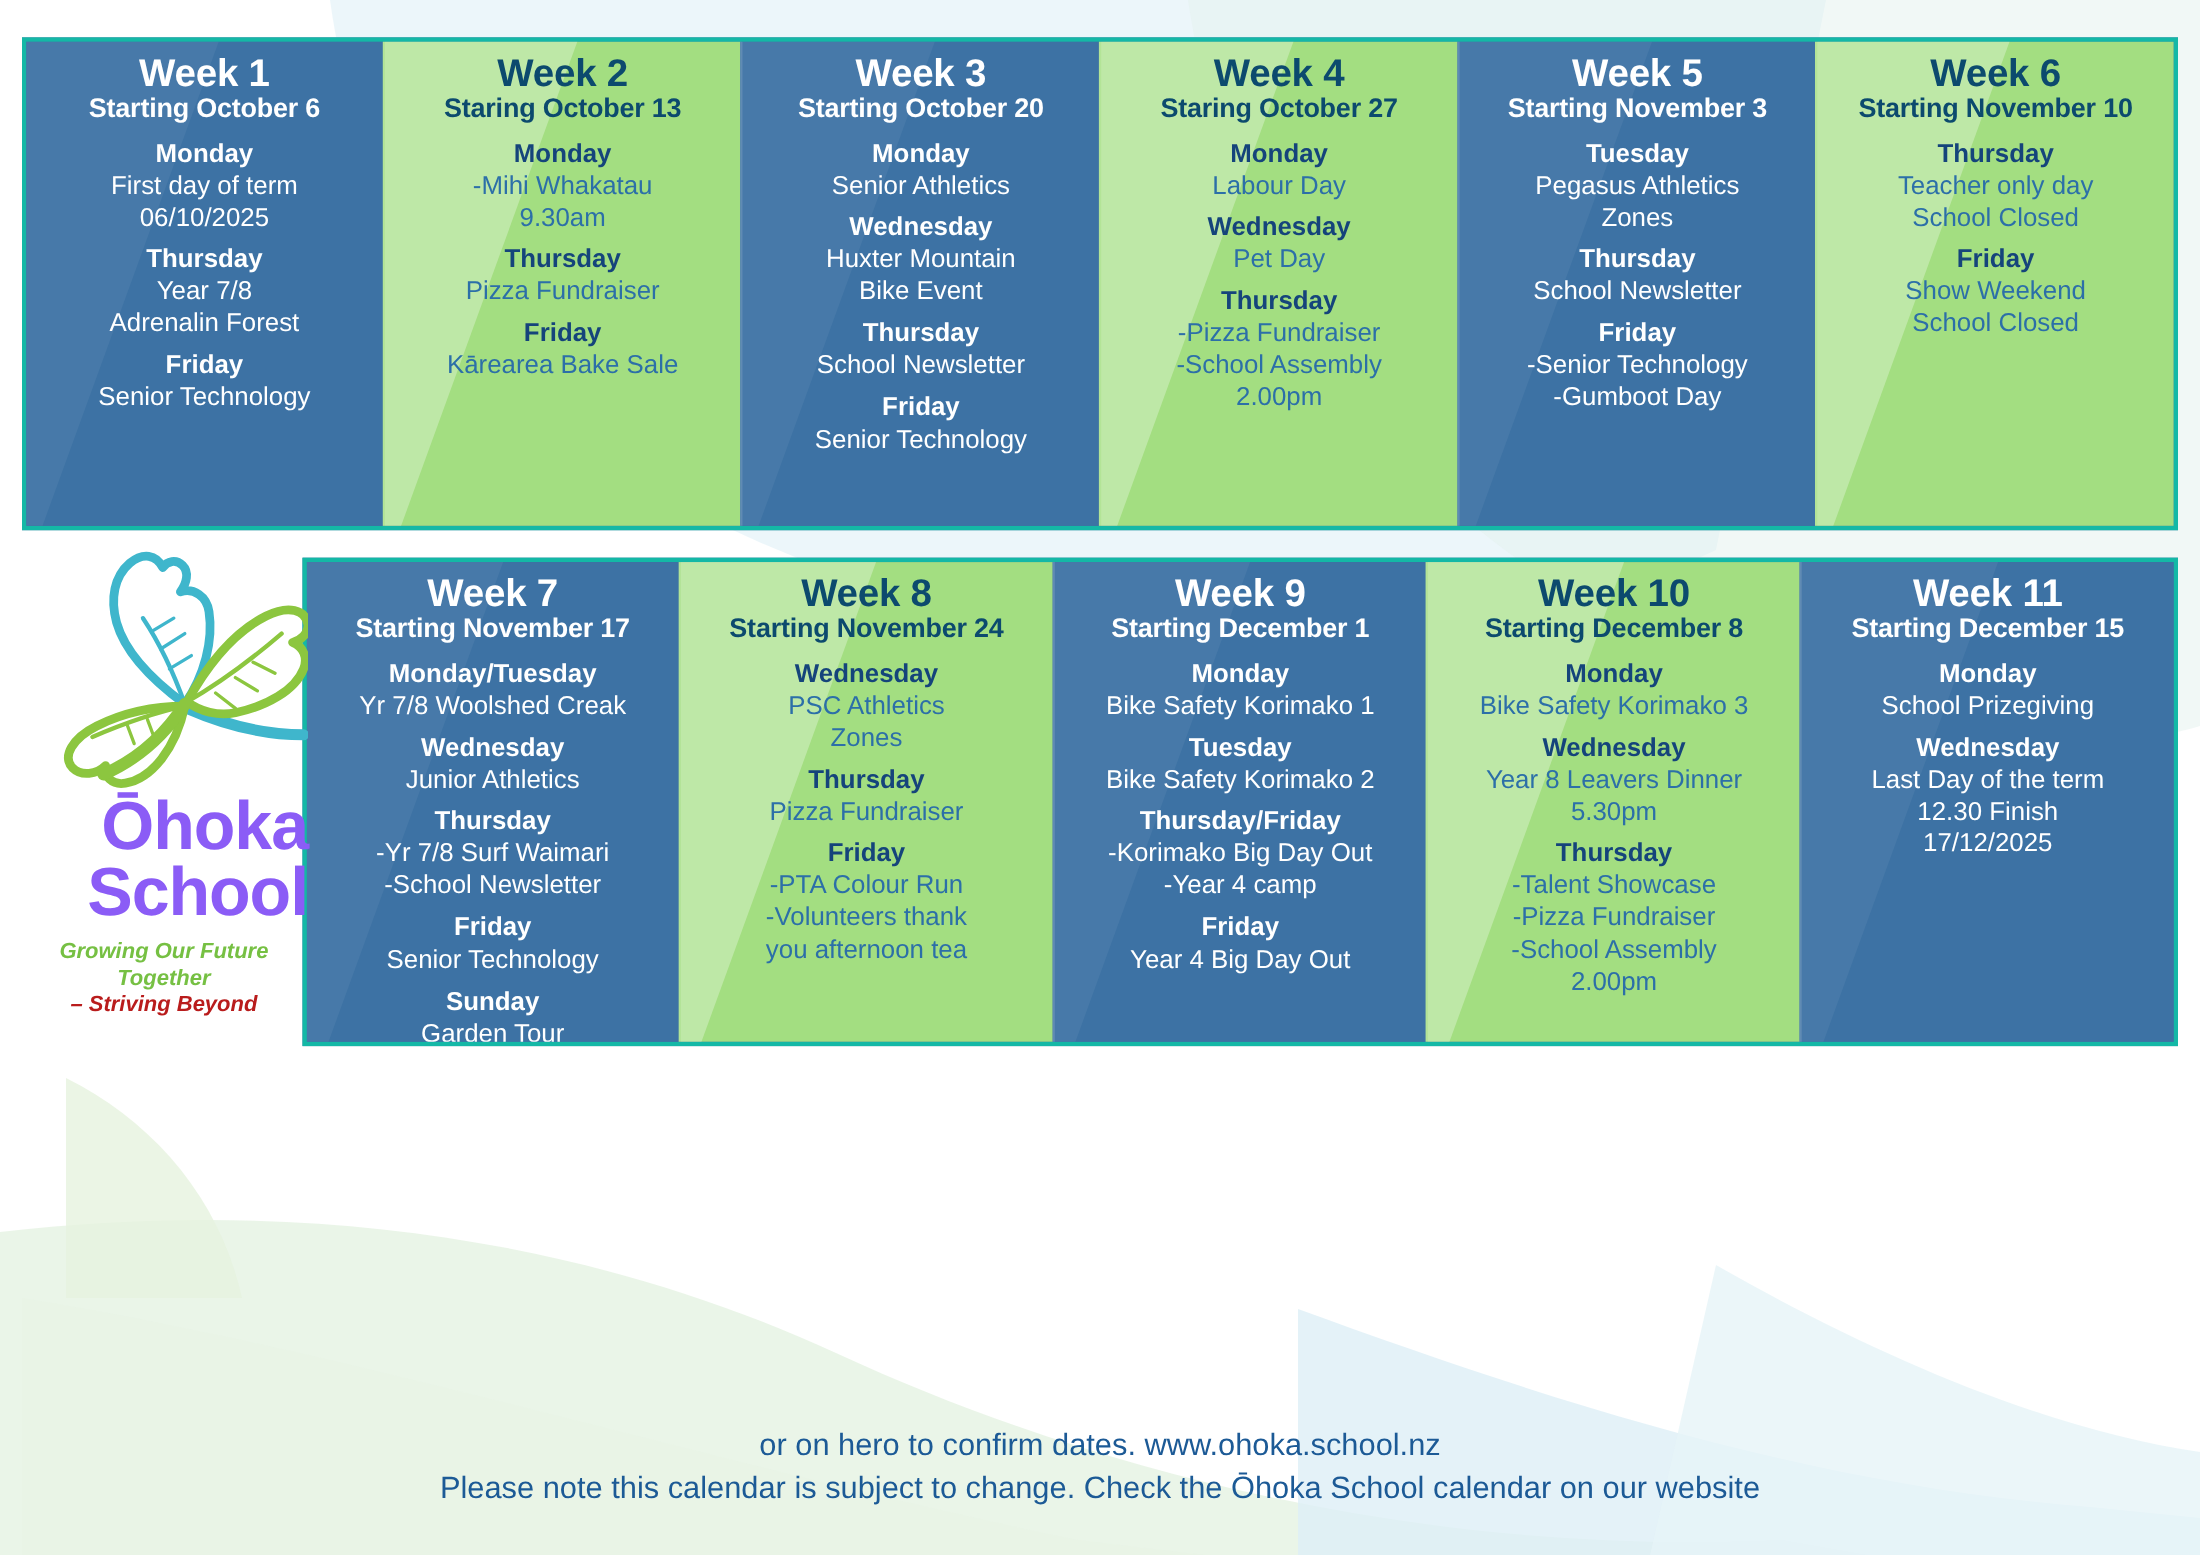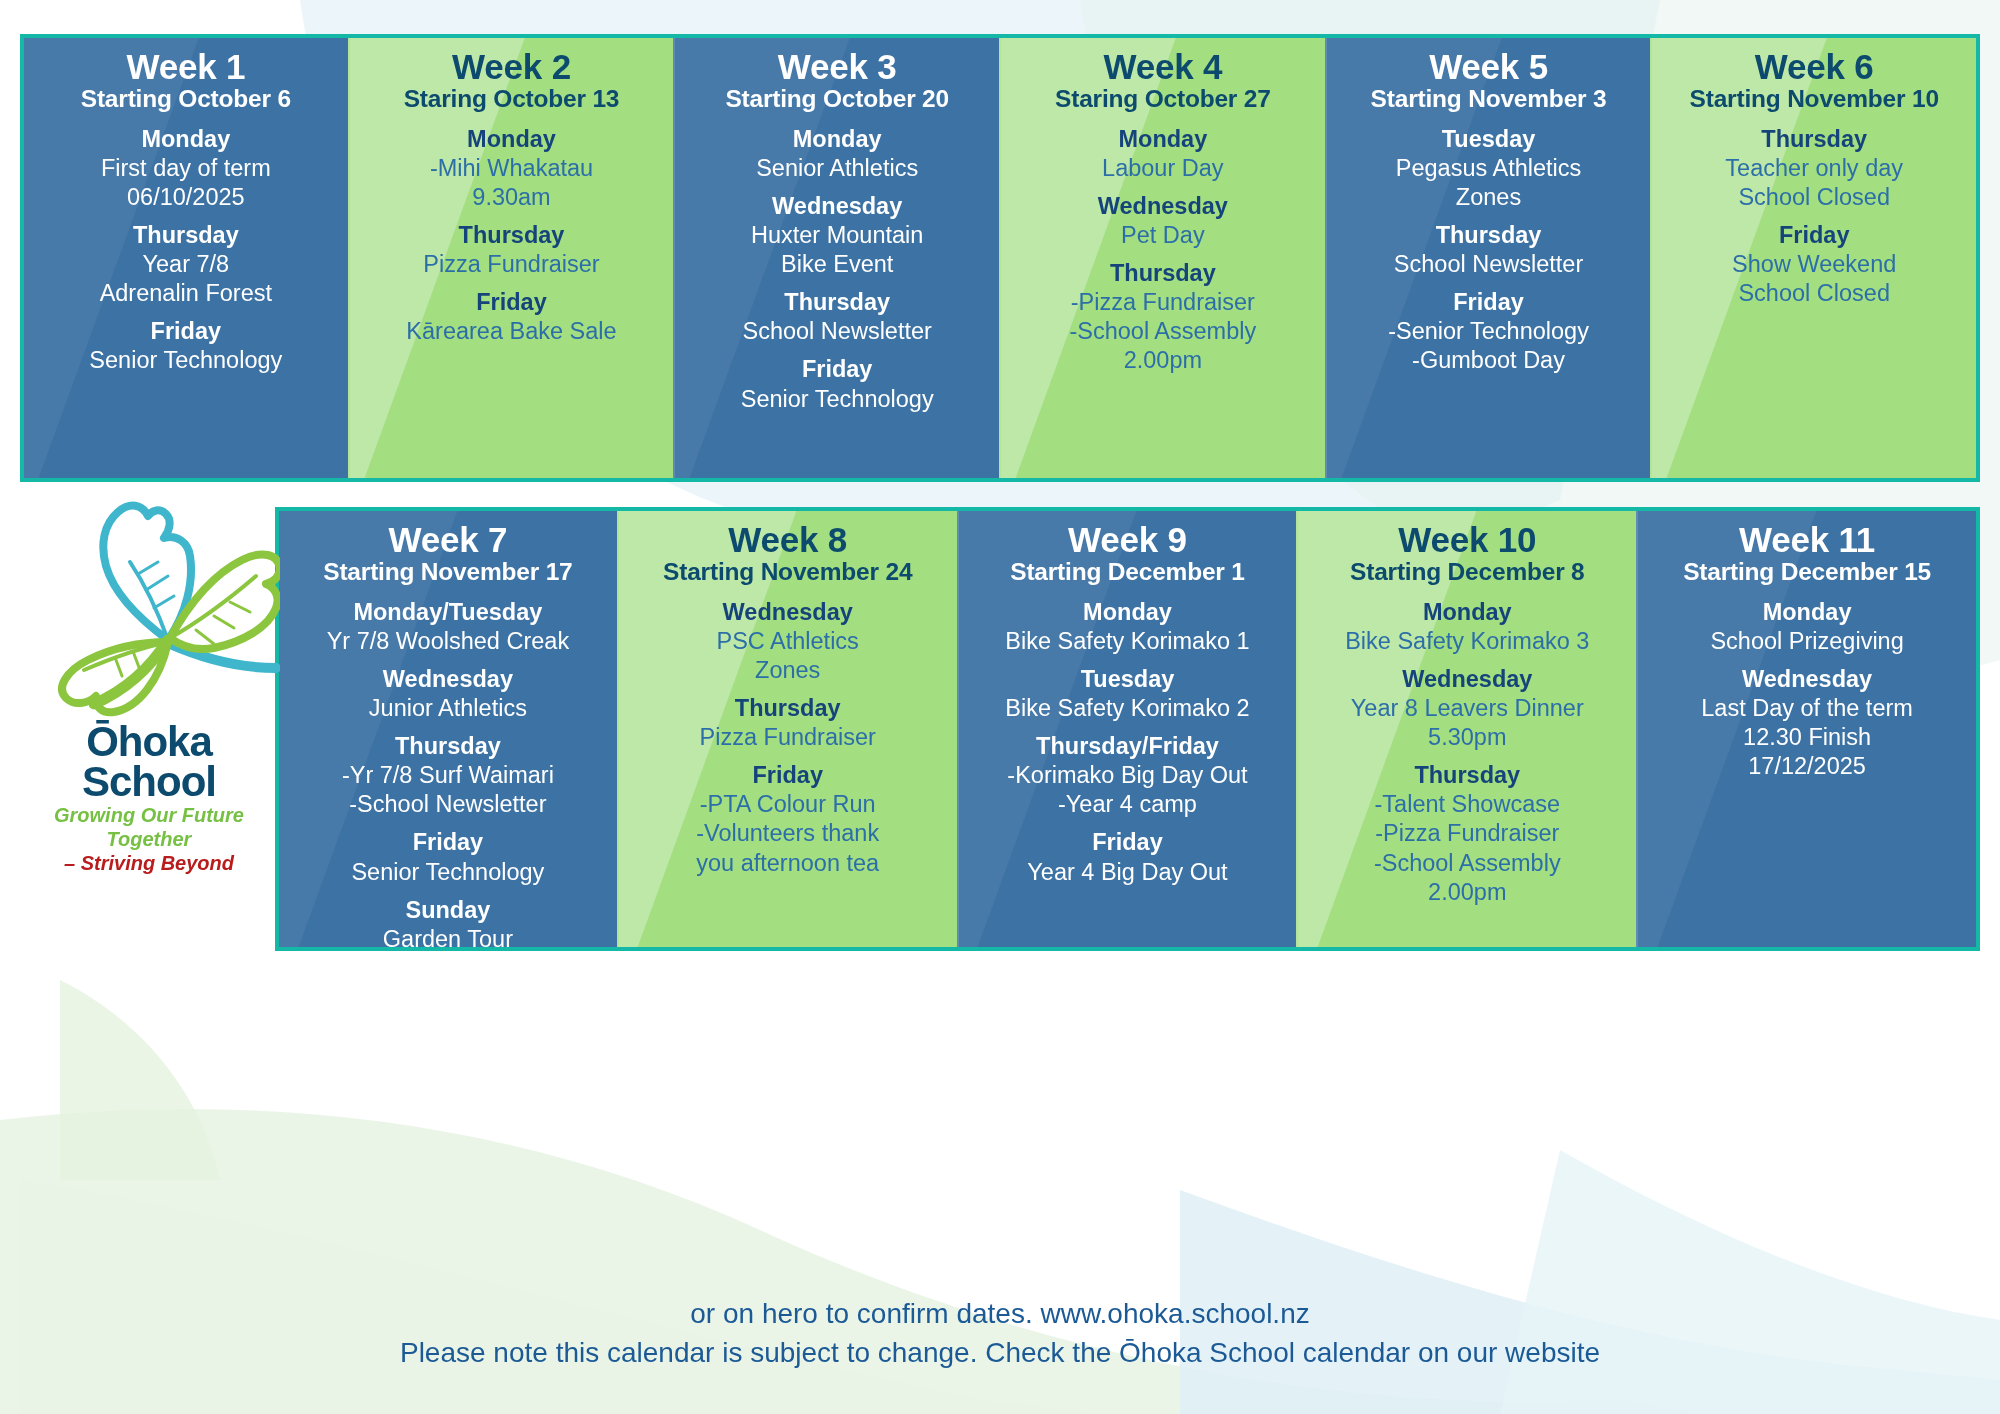--- a/index.html
+++ b/index.html
@@ -90,28 +90,29 @@
   #brand {
     position: absolute;
     left: 18px; top: 490px;
     width: 262px; height: 600px;
     z-index: 3;
     text-align: center;
   }
   #logo-mark { width: 262px; height: 230px; display: block; }
   #school-name {
     margin-top: 2px;
-    font-size: 42px;
+    font-size: 62px;
     font-weight: bold;
     line-height: 0.96;
-    color: #0c4a6e;
+    color: #8b5cf6;
     letter-spacing: -1px;
+    text-align: right;
   }
   #tagline1 {
-    margin-top: 0;
+    margin-top: 12px;
     font-size: 20px;
     font-weight: bold;
     font-style: italic;
     color: #76C043;
     line-height: 1.2;
   }
   #tagline2 {
     font-size: 20px;
     font-weight: bold;
     font-style: italic;

